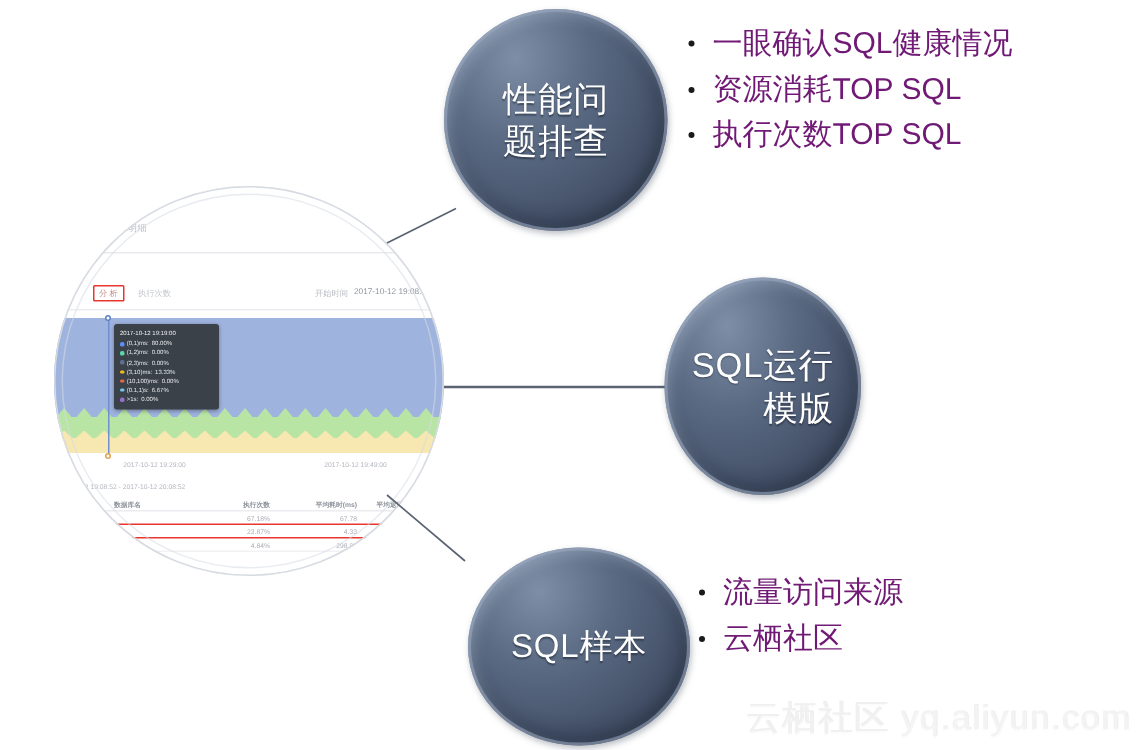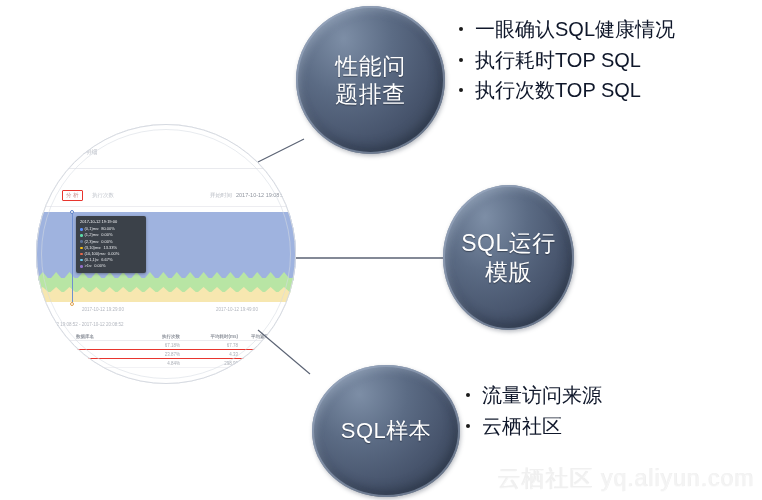--- a/index.html
+++ b/index.html
@@ -275,29 +275,29 @@
     z-index: 5;
   }
   .node-label {
     font-size: 23px;
     line-height: 1.22;
     letter-spacing: 0.5px;
     text-shadow: 0 1px 1px rgba(20,26,38,.5);
     padding: 0 6px;
   }
   #node-0 { left: 296px; top: 6px;   width: 149px; height: 148px; }
-  #node-1 { left: 443px; top: 185px; width: 131px; height: 145px; }
+  #node-1 { left: 443px; top: 185px; width: 131px; height: 145px; text-align: right; }
   #node-2 { left: 312px; top: 365px; width: 148px; height: 132px; }
   #node-2 .node-label { font-size: 22px; }
 
   
   .bullets {
     position: absolute;
     z-index: 4;
-    color: #0f172a;
+    color: #701a75;
   }
   .bullets ul {
     list-style: none;
     margin: 0;
     padding: 0;
   }
   .bullets li {
     position: relative;
     padding-left: 20px;
     font-size: 20px;
@@ -506,21 +506,21 @@
 <div class="node" id="node-1">
   <div class="node-label">SQL运行<br>模版</div>
 </div>
 <div class="node" id="node-2">
   <div class="node-label">SQL样本</div>
 </div>
 
 <div class="bullets" id="bullets-0">
   <ul>
       <li>一眼确认SQL健康情况</li>
-      <li>执行耗时TOP SQL</li>
+      <li>资源消耗TOP SQL</li>
       <li>执行次数TOP SQL</li>
     </ul>
 </div>
 <div class="bullets" id="bullets-1">
   <ul>
     </ul>
 </div>
 <div class="bullets" id="bullets-2">
   <ul>
       <li>流量访问来源</li>

